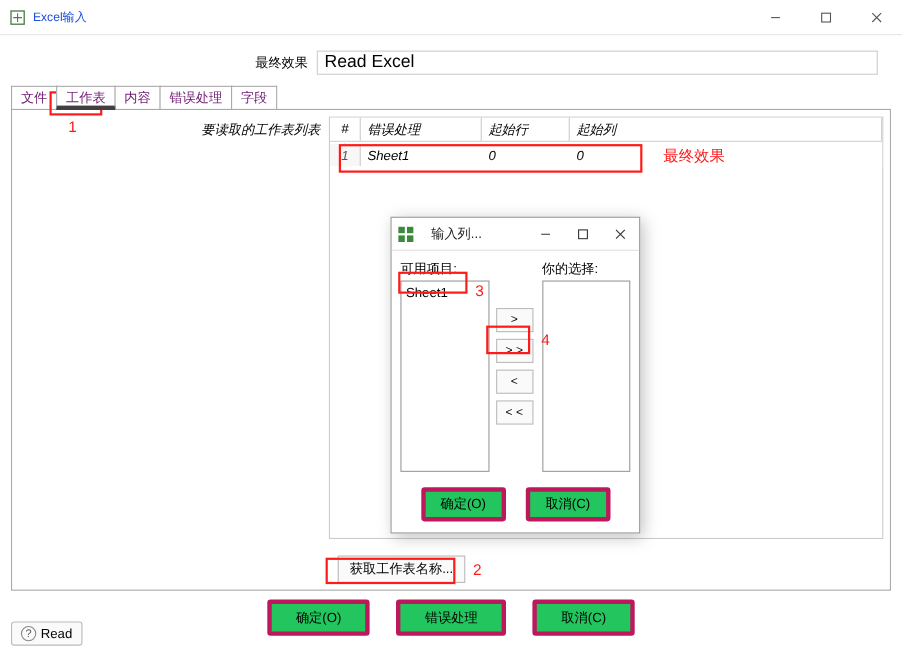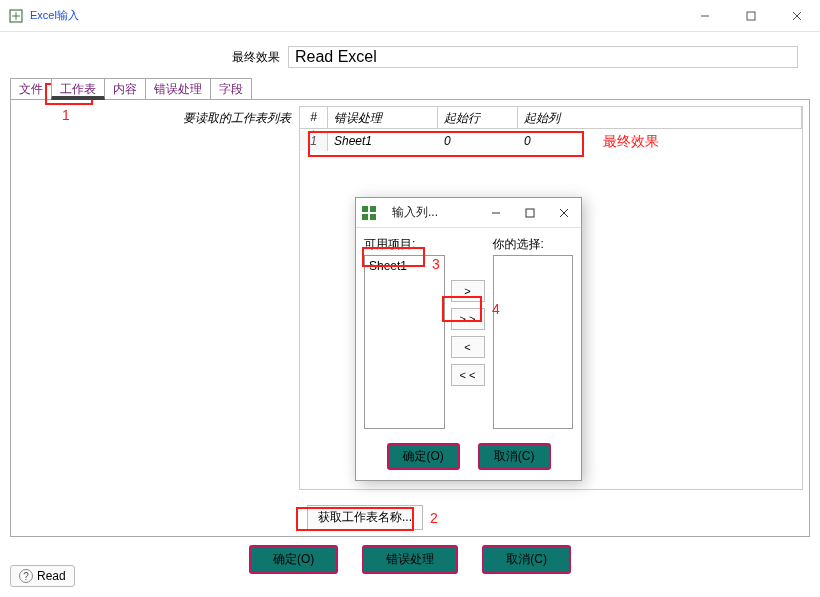--- a/index.html
+++ b/index.html
@@ -41,21 +41,21 @@
     .td.c1 { width: 110px; }
     .td.c2 { width: 80px; }
     .td.c3 { flex: 1; }
     .tbody { background: #fff; }
 
     
     .get-sheets { position: absolute; left: 296px; bottom: 6px; border: 1px solid #bbb; background: #fafafa; padding: 3px 10px; font-size: 12px; }
 
     
     .footer { display: flex; justify-content: center; gap: 24px; margin-top: 8px; align-items: center; }
-    .btn { border: 2px solid #be185d; background: #0f766e; padding: 4px 22px; border-radius: 3px; font-size: 12px; }
+    .btn { border: 4px solid #be185d; background: #22c55e; padding: 4px 22px; border-radius: 3px; font-size: 12px; }
     .help { position: absolute; left: 10px; bottom: 10px; border: 1px solid #bbb; background: #fafafa; padding: 3px 8px; border-radius: 3px; display: flex; align-items: center; gap: 4px; }
     .help-q { display:inline-flex; width:14px; height:14px; border:1px solid #888; border-radius:50%; align-items:center; justify-content:center; font-size:10px; color:#555; }
 
     
     .modal { position: absolute; left: 355px; top: 197px; width: 227px; border: 1px solid #999; background: #fff; box-shadow: 3px 3px 14px rgba(0,0,0,0.25); }
     .modal-titlebar { height: 30px; display: flex; align-items: center; padding-left: 6px; border-bottom: 1px solid #e0e0e0; gap: 12px; }
     .modal-icon { width: 14px; height: 14px; margin-right: 4px; display:inline-flex; }
     .modal-title { font-size: 12px; color: #222; }
     .modal-controls { margin-left: auto; display: flex; }
     .m-btn { width: 34px; height: 28px; display:flex; align-items:center; justify-content:center; color:#444; }

